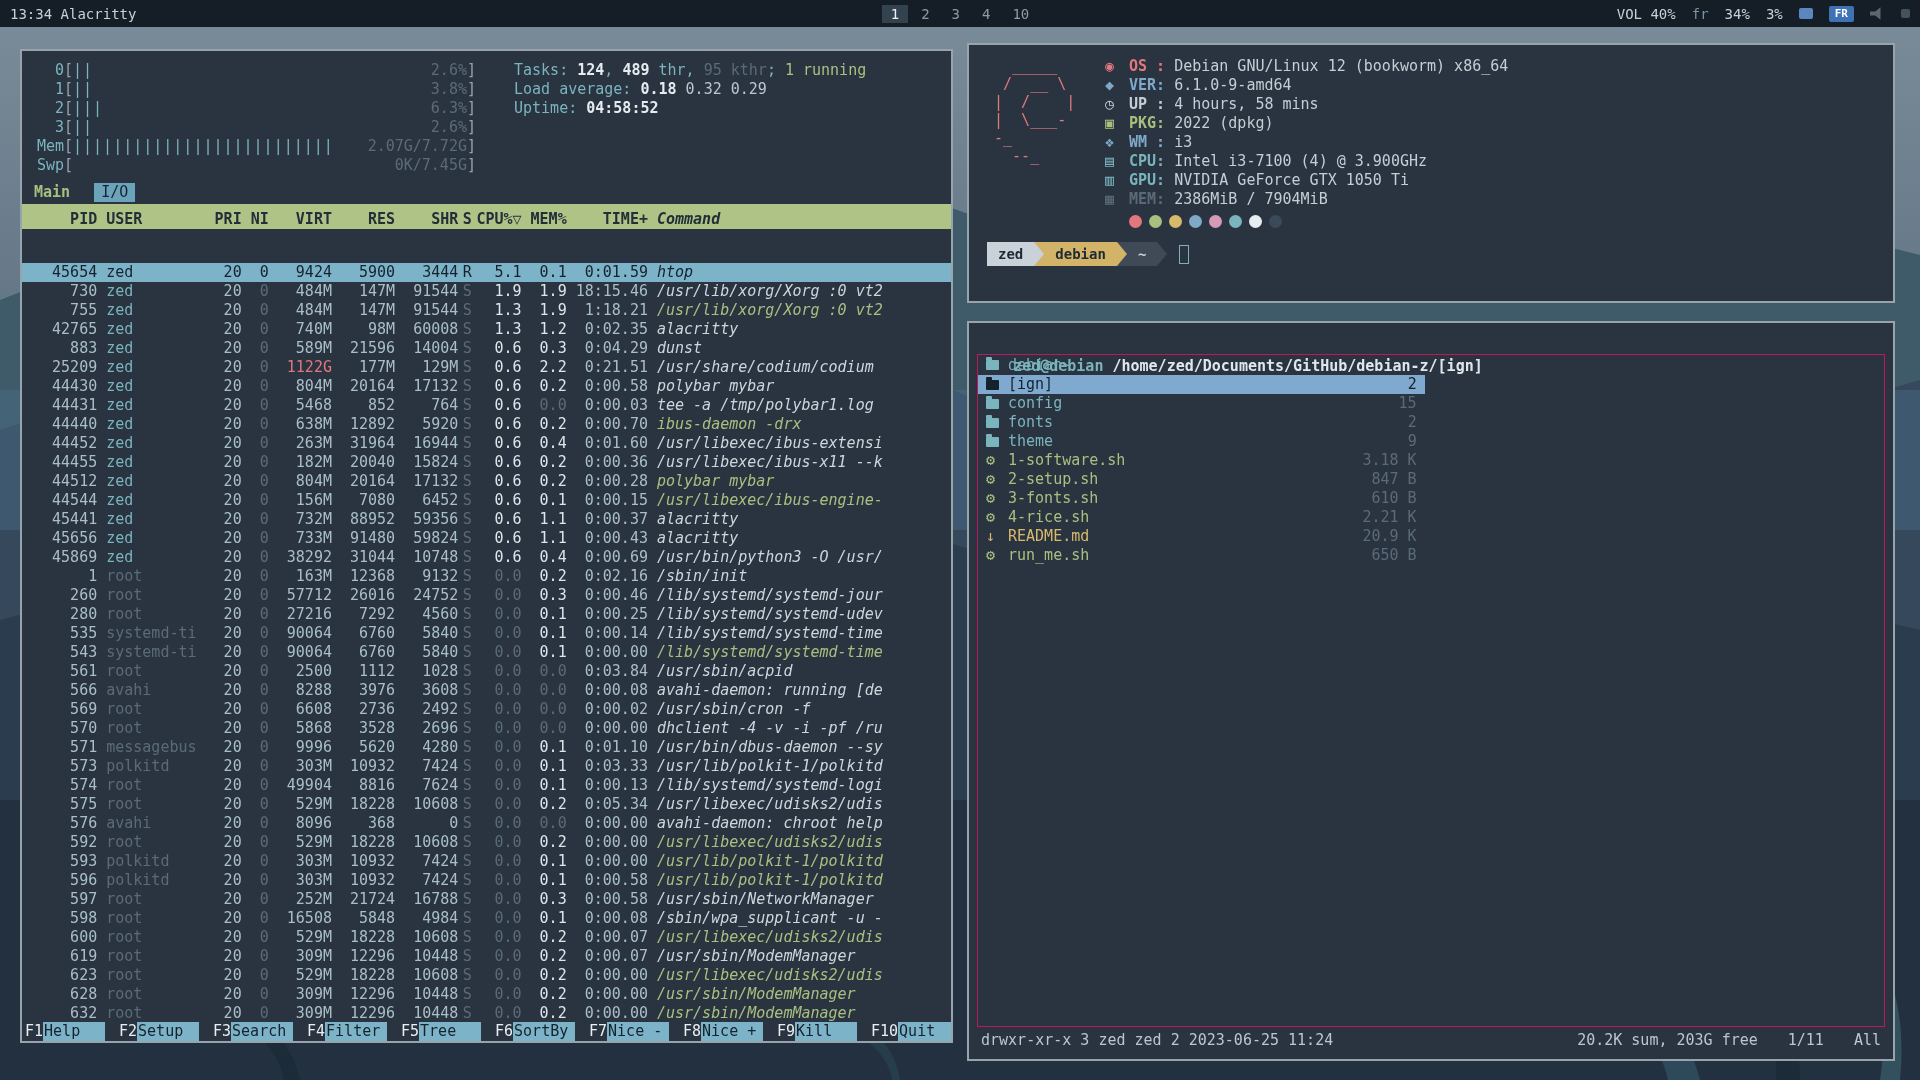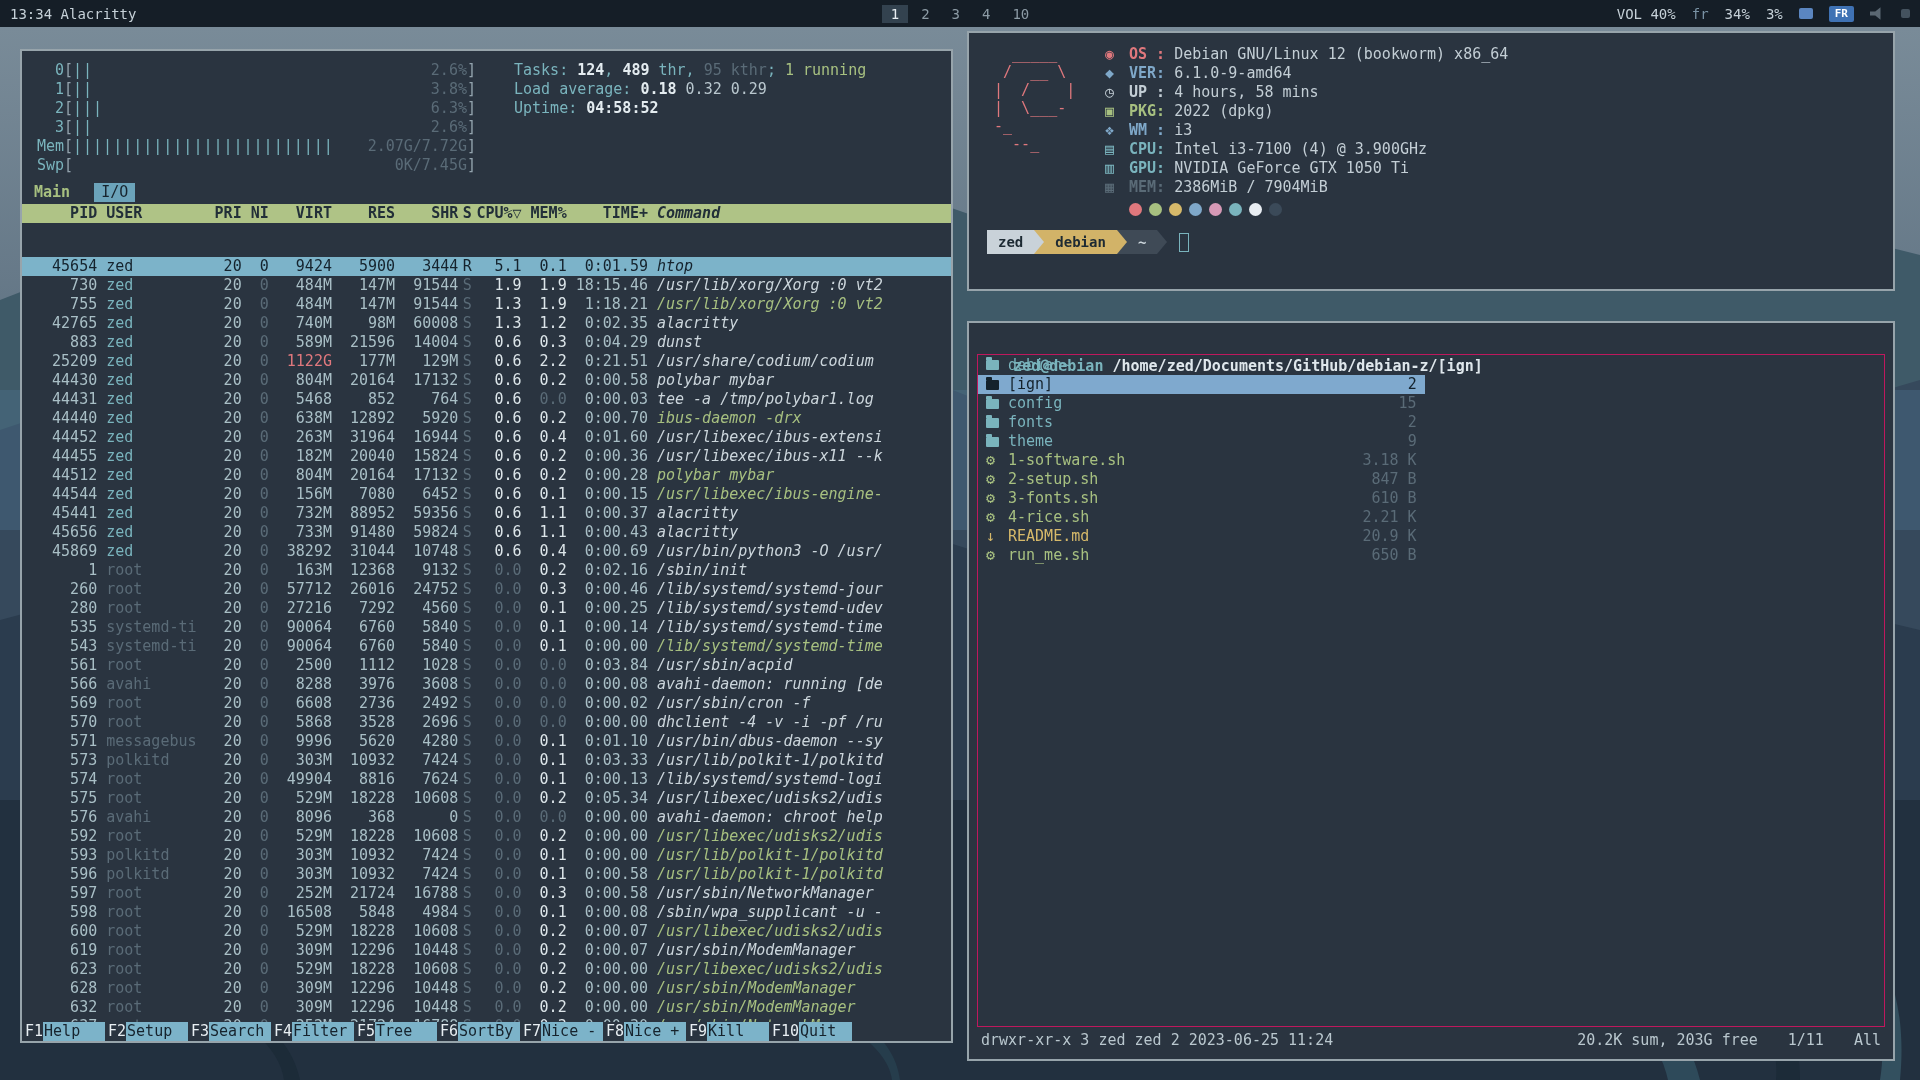--- a/index.html
+++ b/index.html
@@ -53,45 +53,45 @@
   .c-teal{color:var(--teal);}
   .c-blue{color:var(--blue);}
   .c-ylw{color:var(--yellow);}
   .c-tan{color:#d3c6aa;}
   .c-num{color:#a9bfc6;}
   .c-hi{color:#dde6ea;}
   .c-cmd{color:#ccd6dc;}
   .htop-tabs{display:flex;gap:24px;padding:0 12px;height:19px;line-height:19px;margin-top:8px;}
   .tab-main{color:var(--green);font-weight:bold;}
   .tab-io{background:#6ba3ba;color:#17242e;padding:0 7px;}
-  .phead{display:flex;background:var(--hdr);color:#222f38;font-weight:bold;height:19px;
+  .phead{display:flex;background:var(--hdr);color:#222f38;font-weight:bold;height:25px;
     line-height:19px;padding-left:12px;white-space:pre;margin-top:2px;align-items:flex-end;}
   .prows{flex:1;overflow:hidden;margin-top:34px;}
   .prow{display:flex;height:19px;line-height:19px;padding-left:12px;white-space:pre;}
   .prow.sel{background:var(--sel);}
   .prow.sel span{color:#15232d !important;}
   .col-pid{width:7ch;text-align:right;}
   .col-user{width:12ch;padding-left:1ch;text-align:left;}
   .col-pri{width:4ch;text-align:right;}
   .col-ni{width:3ch;text-align:right;}
   .col-virt{width:7ch;text-align:right;}
   .col-res{width:7ch;text-align:right;}
   .col-shr{width:7ch;text-align:right;}
   .col-s{width:2ch;text-align:center;}
   .col-cpu{width:5ch;text-align:right;}
   .col-mem{width:5ch;text-align:right;}
   .col-time{width:9ch;text-align:right;}
   .col-cmd{flex:1;padding-left:1ch;text-align:left;overflow:hidden;font-style:italic;}
-  .fkeys{display:flex;margin-top:auto;height:19px;line-height:19px;}
+  .fkeys{display:flex;margin-top:auto;height:19px;line-height:19px;justify-content:space-between;}
   .fseg{width:83px;display:flex;}
   .fk{color:#e8eef2;padding-left:3px;}
   .fl{flex:1;background:var(--sel);color:#16232d;padding-left:1px;}
 
   
-  #fetch-win{left:967px;top:31px;width:928px;height:260px;padding:12px 16px;font-size:15px;color:#c3ced5;}
+  #fetch-win{left:967px;top:43px;width:928px;height:260px;padding:12px 16px;font-size:15px;color:#c3ced5;}
   .fetch-top{display:flex;}
   .ascii{margin:0;color:var(--red);font-size:15px;line-height:18px;width:120px;white-space:pre;}
   .frows{flex:1;}
   .frow{height:19px;line-height:19px;white-space:pre;display:flex;}
   .fic{width:24px;}
   .flab{font-weight:bold;}
   .fval{color:#c3ced5;}
   .dots{display:flex;gap:7px;margin:6px 0 0 144px;}
   .dot{width:13px;height:13px;border-radius:50%;display:inline-block;}
   .prompt{display:flex;align-items:center;margin:14px 0 0 2px;height:24px;}

